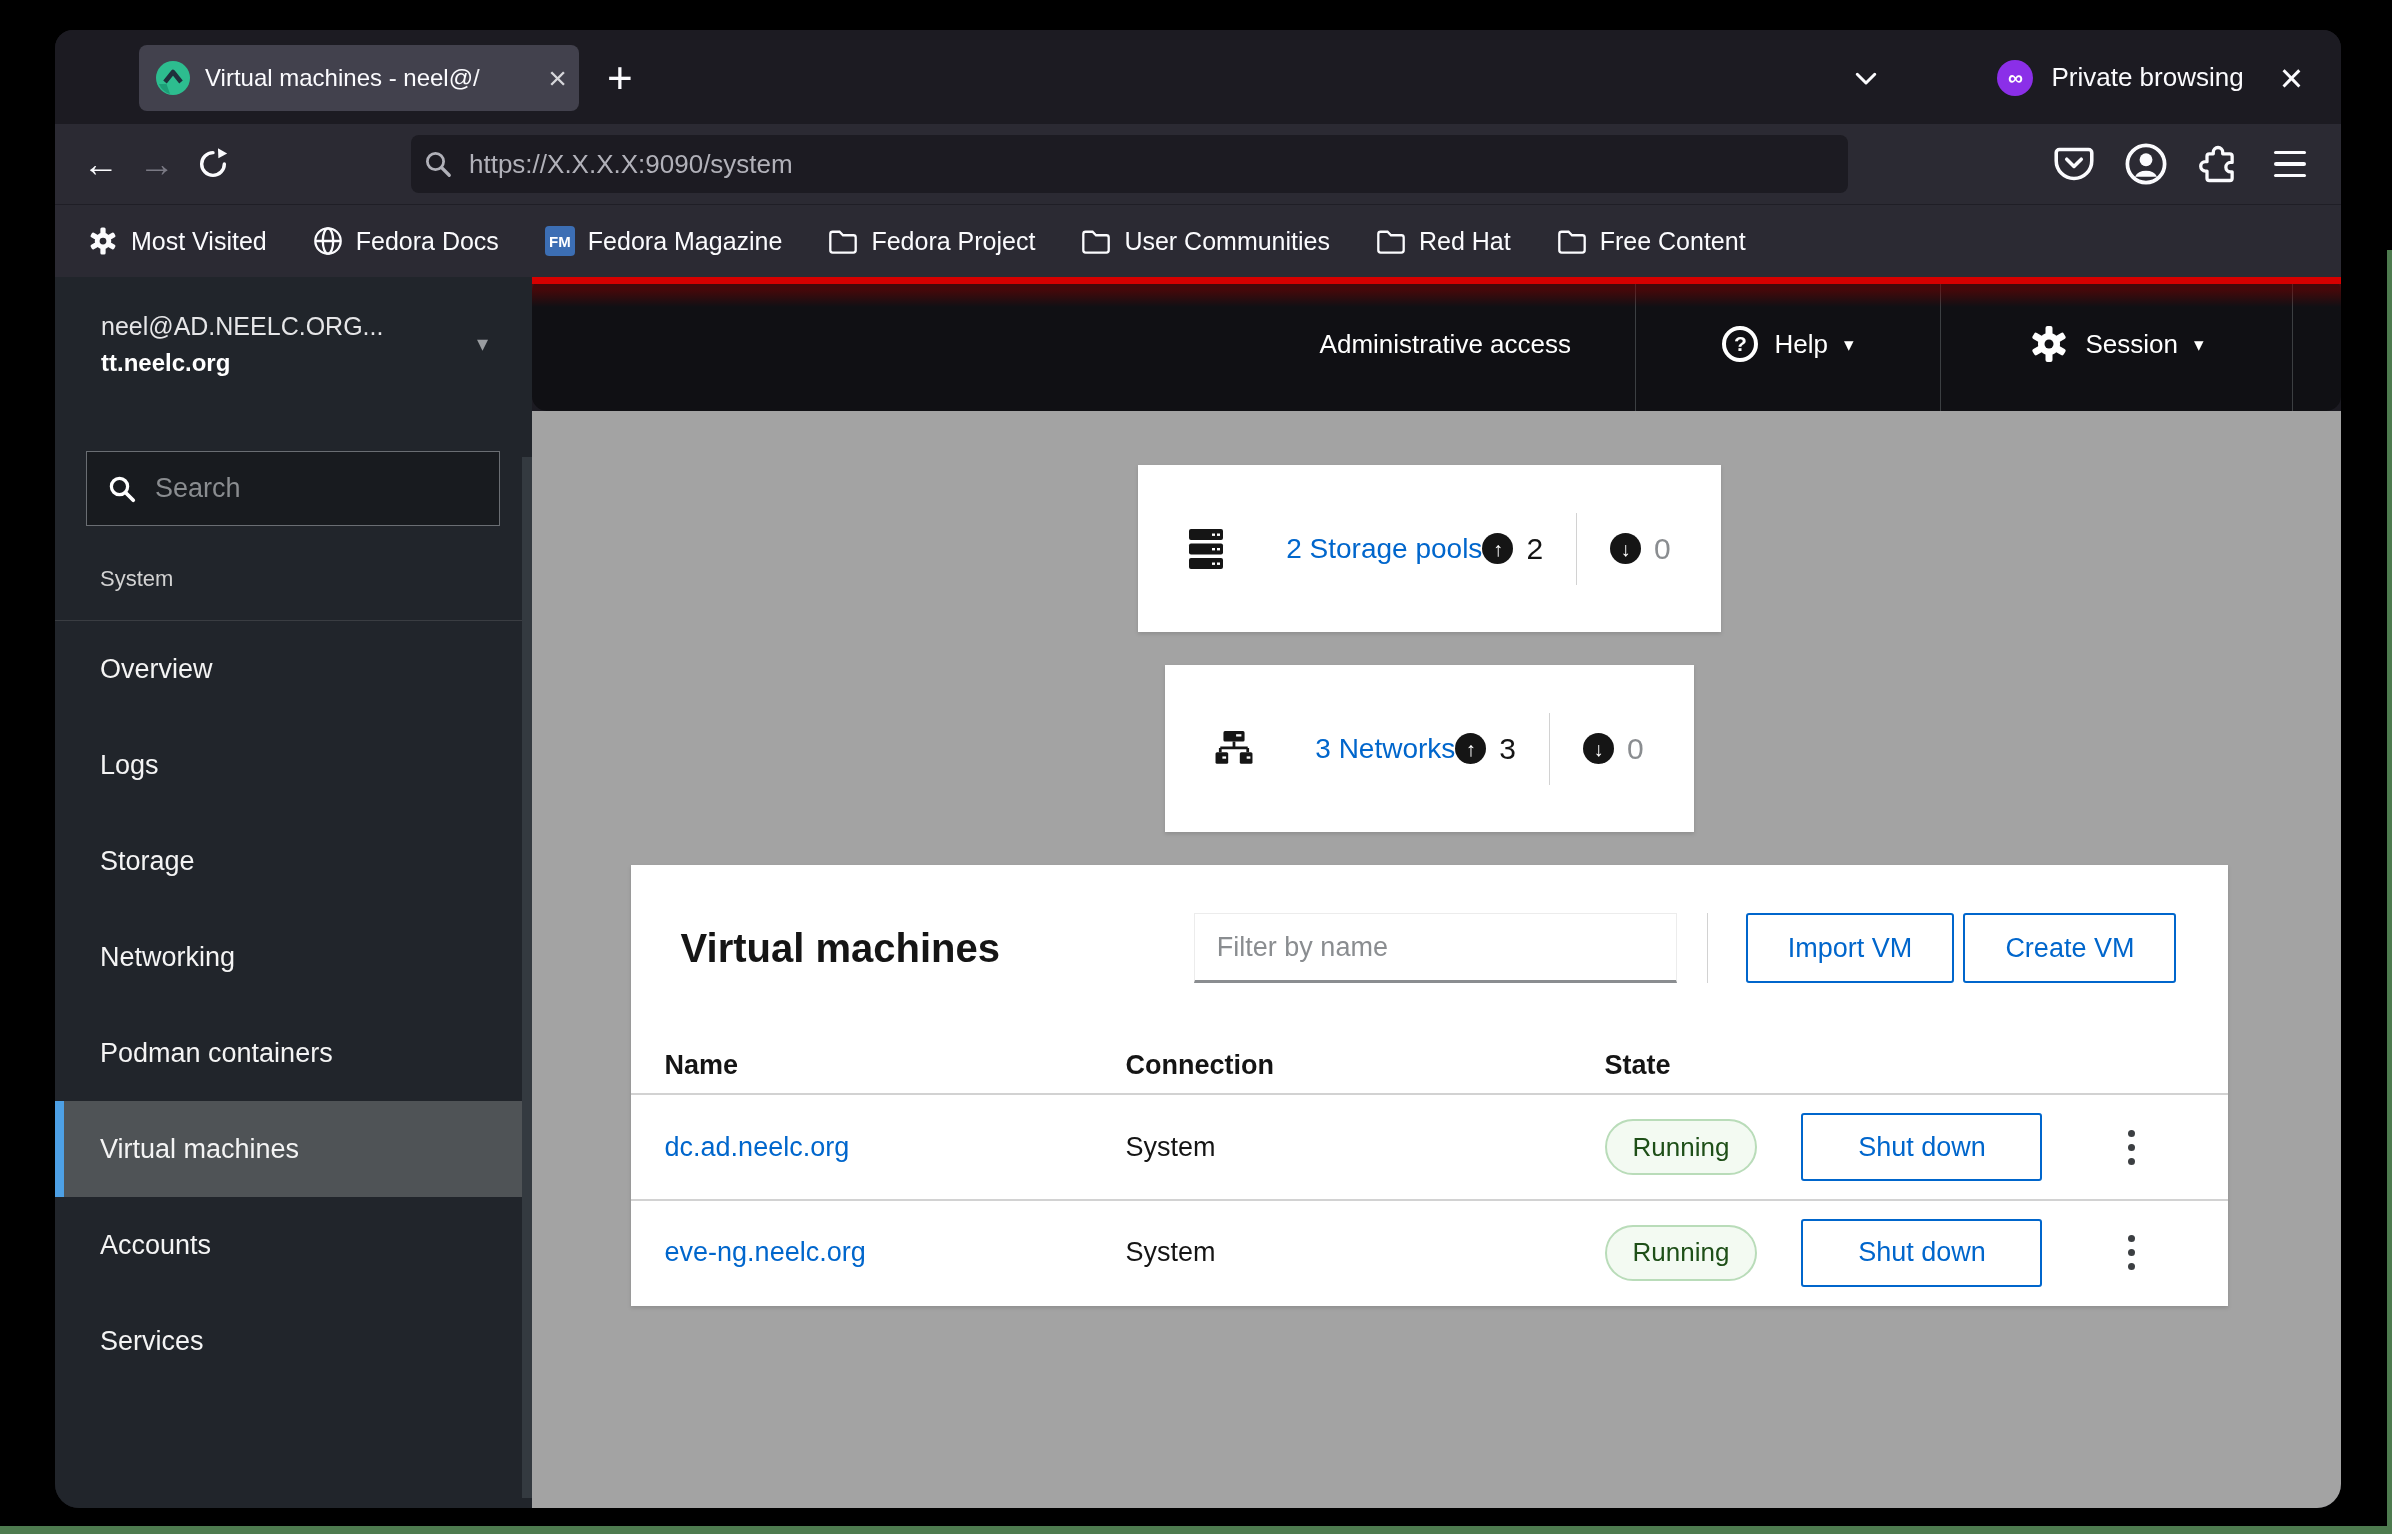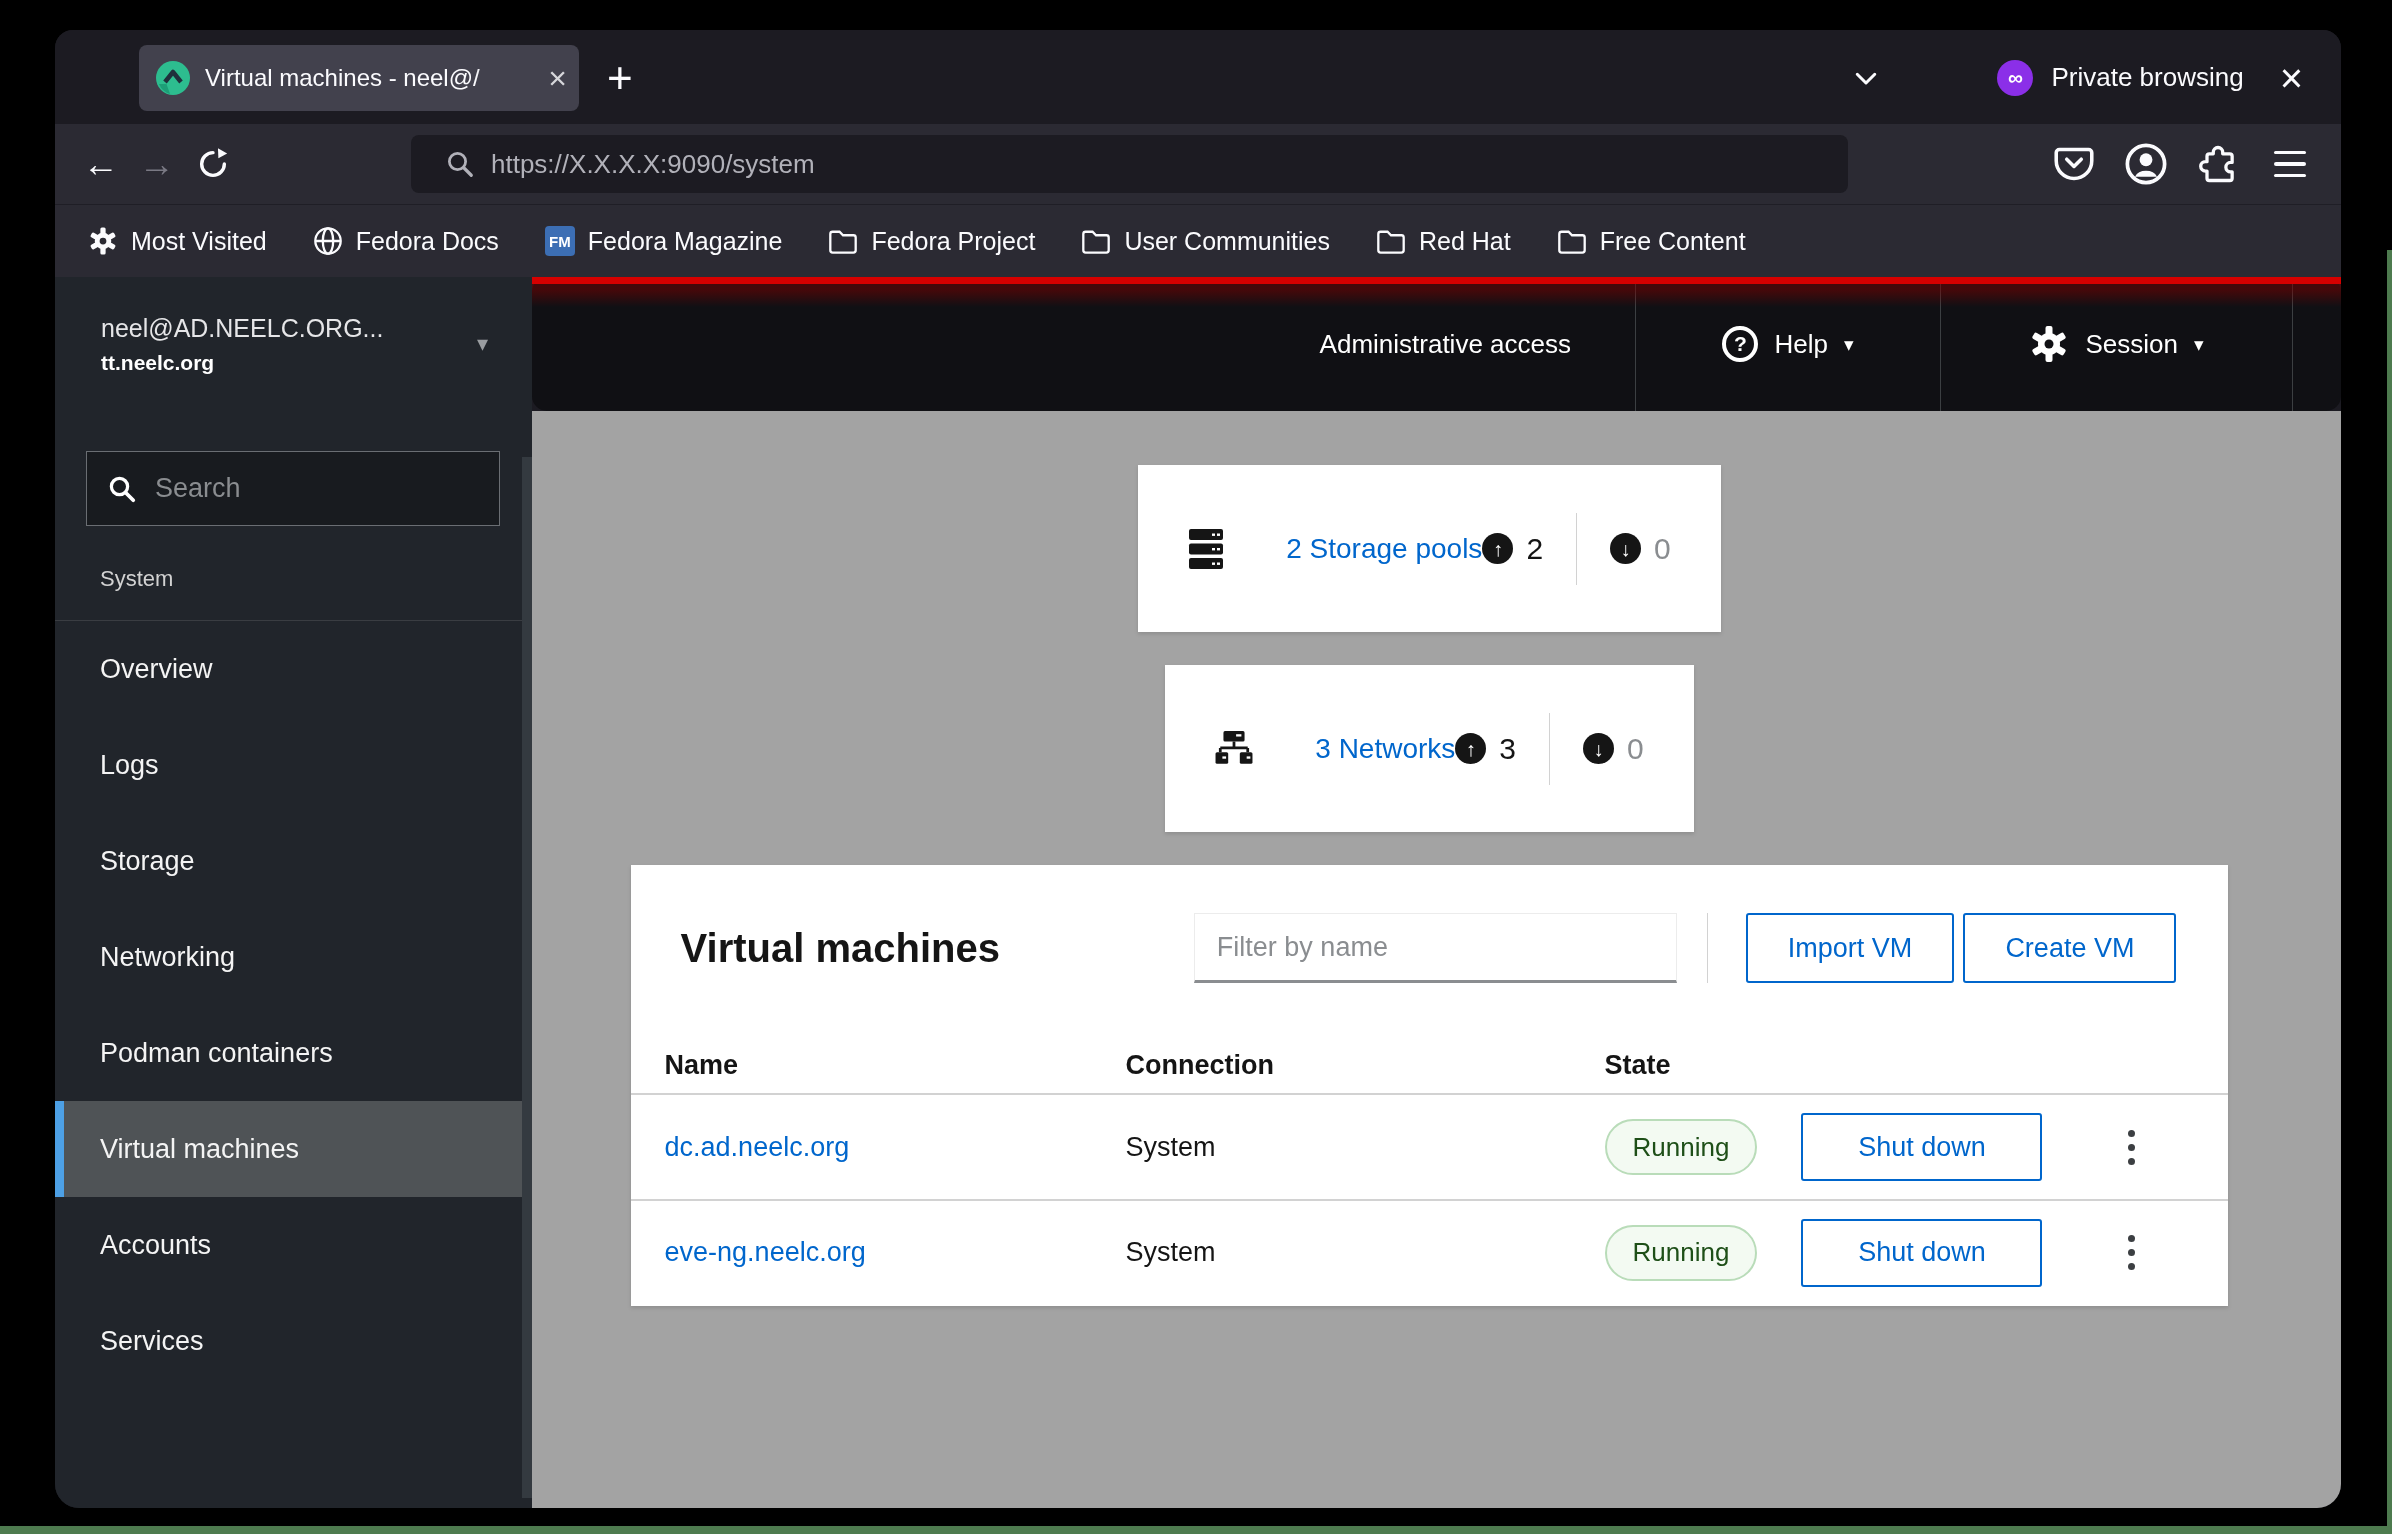--- a/index.html
+++ b/index.html
@@ -31,21 +31,21 @@
                 display:flex; align-items:center; justify-content:center; font-size:21px; font-weight:bold; }
   .private-label { color:#fbfbfe; font-size:26px; }
   .win-close { color:#fbfbfe; font-size:40px; font-weight:300; line-height:1; }
 
   
   .toolbar { height:80px; background:#2b2a33; display:flex; align-items:center; padding:0 26px 0 18px; flex:none; }
   .nav-btn { width:56px; height:56px; display:flex; align-items:center; justify-content:center;
              color:#fbfbfe; font-size:36px; line-height:1; }
   .nav-btn.fwd { color:#7a7984; }
   .urlbar { width:1437px; height:58px; margin-left:170px; background:#1c1b22; border-radius:8px;
-            display:flex; align-items:center; gap:16px; padding:0 34px; }
+            display:flex; align-items:center; gap:16px; padding:0 12px; }
   .url-text { color:#b1b1b9; font-size:26px; white-space:nowrap; }
   .tool-icons { margin-left:auto; display:flex; align-items:center; gap:22px; }
   .tool-btn { width:50px; height:50px; display:flex; align-items:center; justify-content:center; }
   .hamburger { display:flex; flex-direction:column; gap:8px; }
   .hamburger span { display:block; width:32px; height:3.5px; background:#fbfbfe; border-radius:2px; }
 
   
   .bookmarks { height:73px; background:#2b2a33; border-top:1px solid #1f1e26; display:flex; align-items:center;
                gap:46px; padding:0 30px 0 33px; flex:none; }
   .bm { display:flex; align-items:center; gap:13px; color:#fbfbfe; font-size:25px; white-space:nowrap; }
@@ -53,21 +53,21 @@
               font-weight:bold; display:flex; align-items:center; justify-content:center; }
 
   
   .page { flex:1; display:flex; min-height:0; }
 
   
   .sidebar { width:477px; background:#21252b; display:flex; flex-direction:column; position:relative; flex:none; }
   .sb-scroll { position:absolute; right:0; top:180px; bottom:10px; width:10px; background:#343a40; }
   .account { height:134px; display:flex; align-items:center; justify-content:space-between; padding:0 44px 0 46px; flex:none; }
   .acct-user { color:#e6e6e8; font-size:25px; margin-bottom:8px; }
-  .acct-host { color:#fff; font-size:21px; font-weight:bold; }
+  .acct-host { color:#fff; font-size:24px; font-weight:bold; }
   .acct-caret { color:#9a9da1; font-size:22px; }
   .search-wrap { padding:40px 32px 0 31px; flex:none; }
   .search-box { height:75px; border:1px solid #6a6e73; background:#181b1f; display:flex; align-items:center;
                 gap:18px; padding:0 20px; }
   .search-input { flex:1; background:transparent; border:none; outline:none; color:#86efac; font-size:27px; }
   .search-input::placeholder { color:#8a8d90; }
   .nav-section { margin-top:40px; padding:0 0 28px 45px; color:#d2d2d2; font-size:22px;
                  border-bottom:1px solid #3a3d42; flex:none; }
   .nav-items { display:flex; flex-direction:column; }
   .nav-item { height:96px; display:flex; align-items:center; padding-left:45px; color:#f4f4f4; font-size:27px; }

